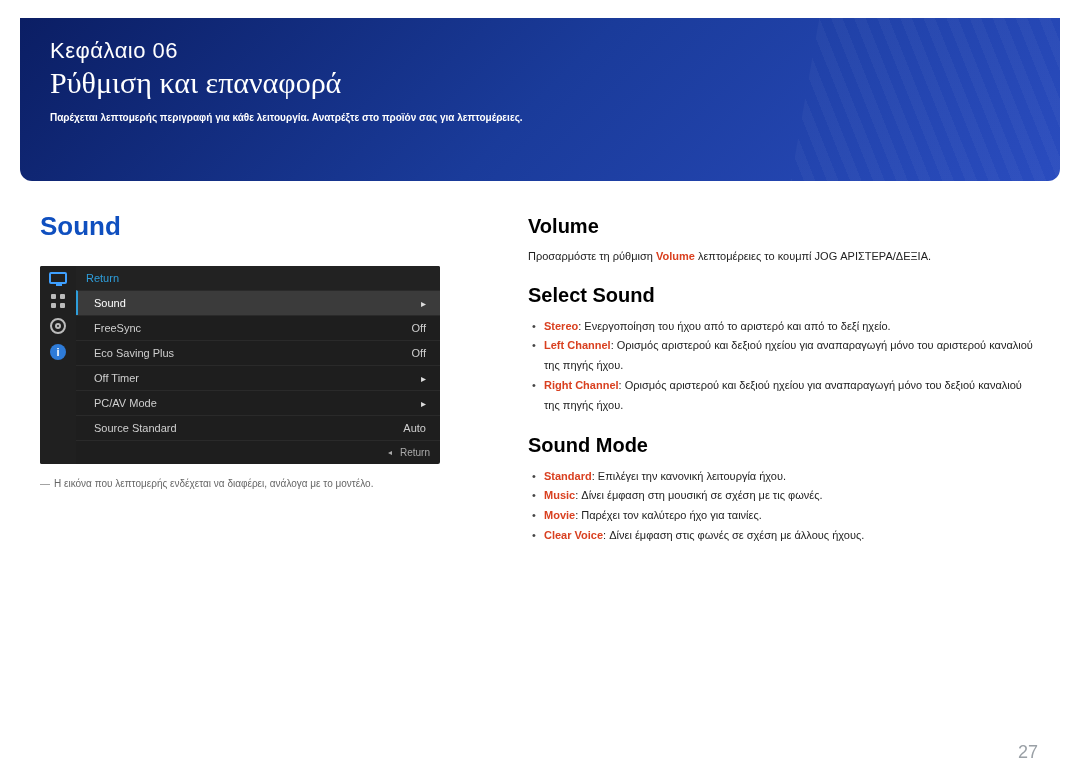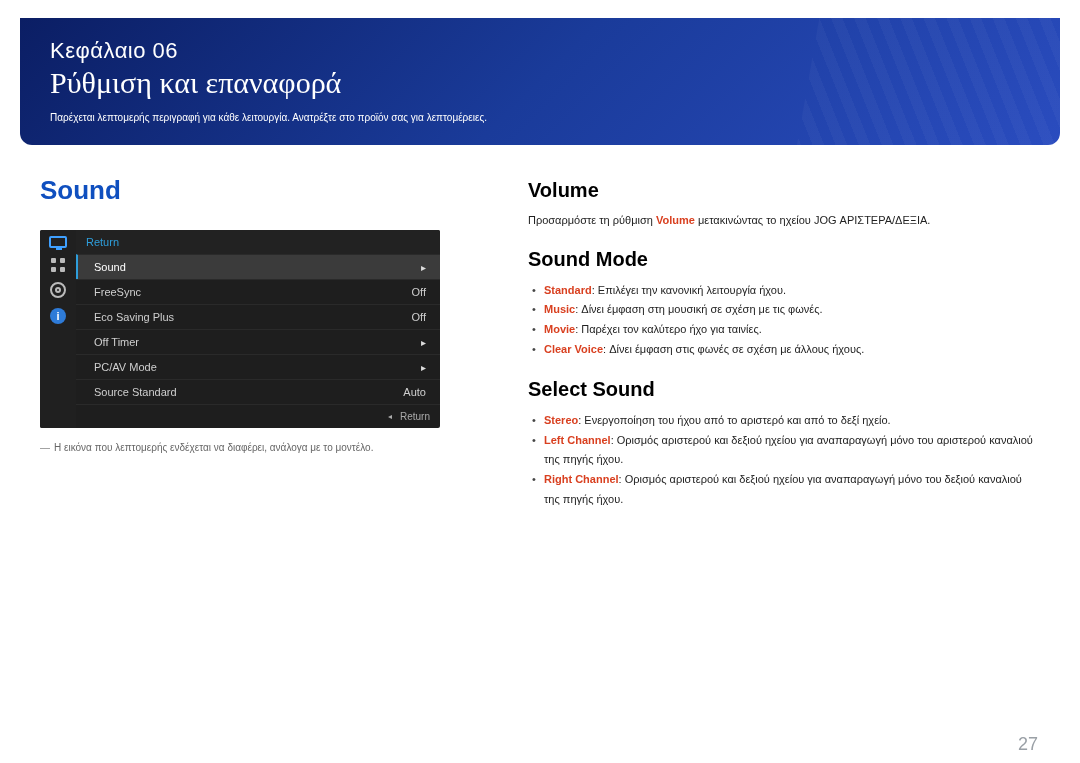--- a/index.html
+++ b/index.html
@@ -7,37 +7,37 @@
     font-family: Arial, Helvetica, sans-serif;
     background: #fff;
     width: 1080px;
     height: 763px;
     position: relative;
     color: #222;
   }
   .banner {
     background: linear-gradient(135deg, #0b1e64 0%, #1a3b9a 50%, #2a4cbf 100%);
     background-color: #16369f;
-    height: 127px;
+    height: 163px;
     border-radius: 0 0 12px 12px;
     margin: 18px 20px 12px 20px;
     padding: 20px 30px 10px 30px;
     color: #fff;
     position: relative;
     overflow: hidden;
   }
   .banner::after{
     content:"";
     position:absolute; right:-40px; top:-40px; width:300px; height:300px;
     background: repeating-linear-gradient(60deg, rgba(255,255,255,0.03) 0 10px, rgba(0,0,0,0) 10px 20px);
     transform: skewX(-10deg);
   }
   .chapter { font-size: 22px; font-weight: 300; letter-spacing: 0.5px; }
   .title   { font-size: 30px; font-weight: 300; margin-top: 2px; font-family: Liberation Serif, serif; }
-  .banner-sub { font-size: 10px; margin-top: 12px; font-weight: 400; }
+  .banner-sub { font-size: 10px; margin-top: 12px; font-weight: 700; }
   .content {
     display: flex;
     margin: 30px 40px 0 40px;
     gap: 48px;
   }
   .left  { width: 440px; }
   .right { flex: 1; }
   .section-blue { color: #0f4fbf; font-size: 26px; font-weight: bold; margin-bottom: 24px; }
   .h2 { font-size: 20px; font-weight: bold; margin-top: 4px; margin-bottom: 10px; color:#000;}
   .h2 + .para, .h2 + .bullets { margin-top: 6px; }
@@ -71,21 +71,21 @@
   .ico.info{ width:16px;height:16px;border-radius:50%;background:#2e7bd8;color:#fff;text-align:center;line-height:16px;font-weight:bold;font-size:11px;}
   .osd-list { flex:1; }
   .osd-header { background:#222; color:#2e9edb; padding:6px 10px; font-size:11px; }
   .osd-row { display:flex; justify-content:space-between; padding:6px 14px 6px 18px; align-items:center; border-top:1px solid #2a2a2a;}
   .osd-row.selected { background:#3b3b3b; color:#fff; border-left:2px solid #2e9edb; padding-left:16px;}
   .osd-row .arrow{ font-size:10px; color:#ddd;}
   .osd-footer{ display:flex; justify-content:flex-end; padding:6px 10px; border-top:1px solid #2a2a2a; font-size:10px; color:#aaa; gap:8px; align-items:center;}
   .osd-footer .tri{ font-size:8px;}
   .footnote{ font-size:10px; color:#666; margin-top:14px; padding-left:14px; position:relative;}
   .footnote::before{content:"―"; position:absolute; left:0; color:#888;}
-  .pagenum{ position:absolute; bottom:8px; right:42px; font-size:18px; color:#9aa0a6;}
+  .pagenum{ position:absolute; bottom:0; right:42px; font-size:18px; color:#9aa0a6;}
 </style>
 </head>
 <body>
 
 <div class="banner">
   <div class="chapter">Κεφάλαιο 06</div>
   <div class="title">Ρύθμιση και επαναφορά</div>
   <div class="banner-sub">Παρέχεται λεπτομερής περιγραφή για κάθε λειτουργία. Ανατρέξτε στο προϊόν σας για λεπτομέρειες.</div>
 </div>
 
@@ -139,38 +139,38 @@
       </div>
     </div>
 
     <div class="footnote">Η εικόνα που λεπτομερής ενδέχεται να διαφέρει, ανάλογα με το μοντέλο.</div>
   </div>
 
   <div class="right">
     <div class="block">
       <div class="h2">Volume</div>
       <p class="para">
-        <span>Προσαρμόστε τη ρύθμιση </span><span class="red">Volume</span><span> μετακινώντας το ηχείου JOG ΑΡΙΣΤΕΡΑ/ΔΕΞΙΑ.</span>
+        <span>Προσαρμόστε τη ρύθμιση </span><span class="red">Volume</span><span> λεπτομέρειες το κουμπί JOG ΑΡΙΣΤΕΡΑ/ΔΕΞΙΑ.</span>
       </p>
+    </div>
+
+    <div class="block">
+      <div class="h2">Select Sound</div>
+      <ul class="bullets">
+        <li><span class="red">Stereo</span><span>: Ενεργοποίηση του ήχου από το αριστερό και από το δεξί ηχείο.</span></li>
+        <li><span class="red">Left Channel</span><span>: Ορισμός αριστερού και δεξιού ηχείου για αναπαραγωγή μόνο του αριστερού καναλιού της πηγής ήχου.</span></li>
+        <li><span class="red">Right Channel</span><span>: Ορισμός αριστερού και δεξιού ηχείου για αναπαραγωγή μόνο του δεξιού καναλιού της πηγής ήχου.</span></li>
+      </ul>
     </div>
 
     <div class="block">
       <div class="h2">Sound Mode</div>
       <ul class="bullets">
         <li><span class="red">Standard</span><span>: Επιλέγει την κανονική λειτουργία ήχου.</span></li>
         <li><span class="red">Music</span><span>: Δίνει έμφαση στη μουσική σε σχέση με τις φωνές.</span></li>
         <li><span class="red">Movie</span><span>: Παρέχει τον καλύτερο ήχο για ταινίες.</span></li>
         <li><span class="red">Clear Voice</span><span>: Δίνει έμφαση στις φωνές σε σχέση με άλλους ήχους.</span></li>
       </ul>
     </div>
-
-    <div class="block">
-      <div class="h2">Select Sound</div>
-      <ul class="bullets">
-        <li><span class="red">Stereo</span><span>: Ενεργοποίηση του ήχου από το αριστερό και από το δεξί ηχείο.</span></li>
-        <li><span class="red">Left Channel</span><span>: Ορισμός αριστερού και δεξιού ηχείου για αναπαραγωγή μόνο του αριστερού καναλιού της πηγής ήχου.</span></li>
-        <li><span class="red">Right Channel</span><span>: Ορισμός αριστερού και δεξιού ηχείου για αναπαραγωγή μόνο του δεξιού καναλιού της πηγής ήχου.</span></li>
-      </ul>
-    </div>
   </div>
 </div>
 
 <div class="pagenum">27</div>
 
 </body></html>

